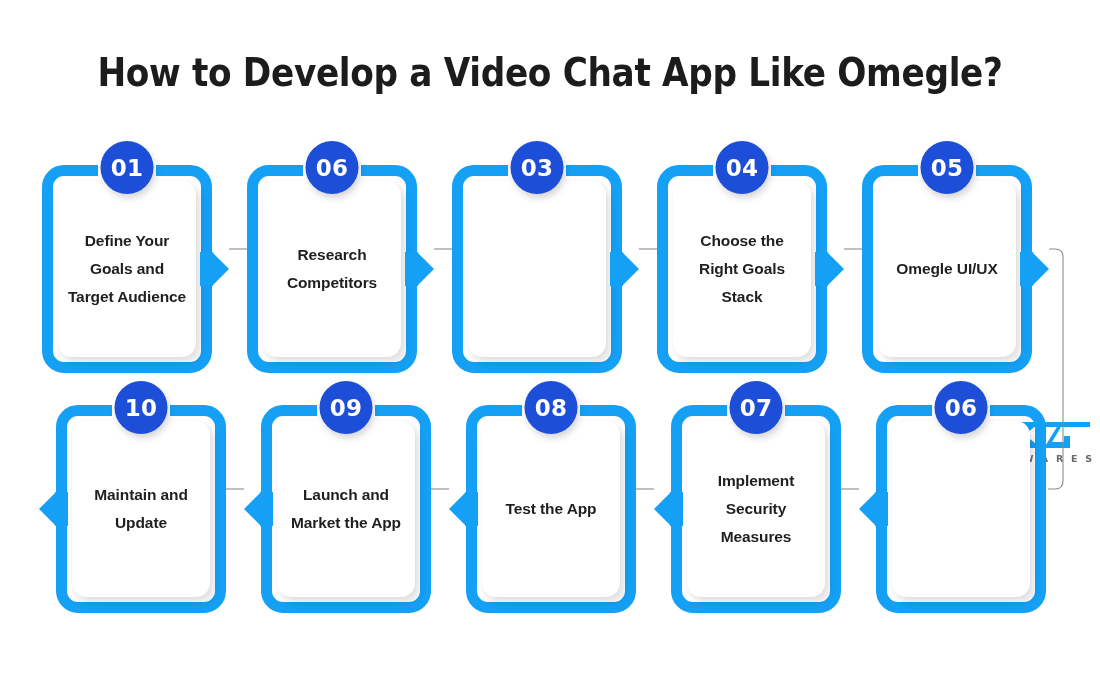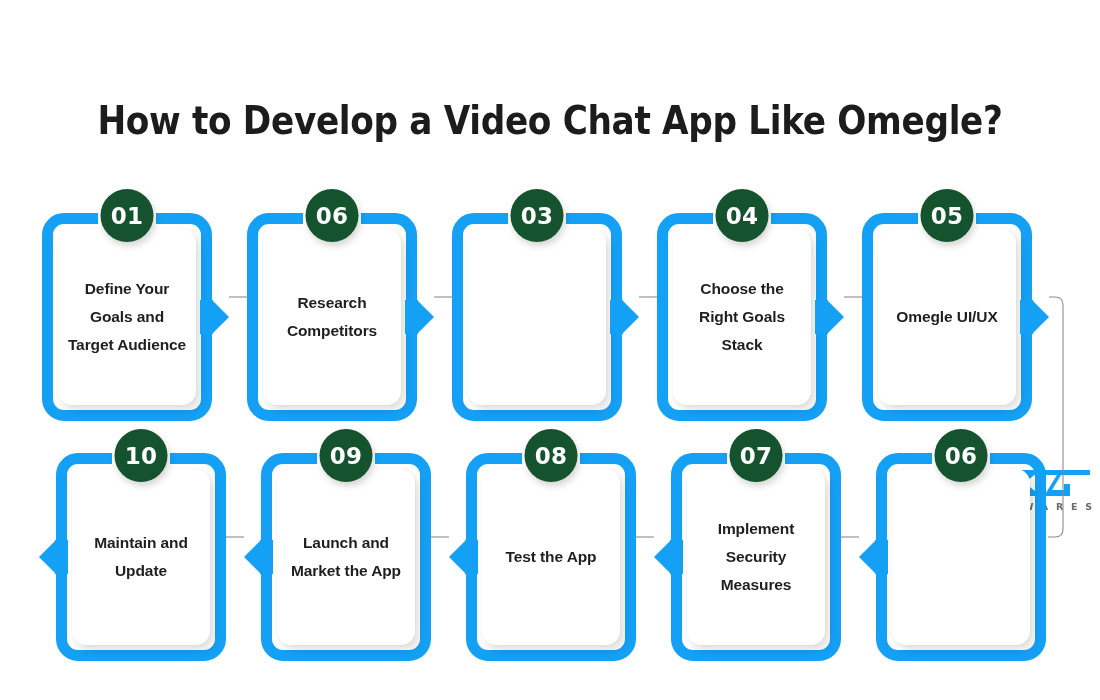--- a/index.html
+++ b/index.html
@@ -10,21 +10,20 @@
     background: #ffffff;
     font-family: "Liberation Sans", "DejaVu Sans", sans-serif;
     overflow: hidden;
   }
 
   #stage {
     position: relative;
     width: 1100px;
     height: 492px;
     background: #ffffff;
-    margin-top: 48px;
   }
 
   
   #page-title {
     position: absolute;
     top: 48px;
     left: 0;
     width: 1100px;
     text-align: center;
     font-size: 39px;
@@ -115,21 +114,21 @@
 
   
   .badge {
     position: absolute;
     left: 50%;
     top: -24px;
     transform: translateX(-50%);
     width: 53px;
     height: 53px;
     border-radius: 50%;
-    background: #14532d;
+    background: #1d4ed8;
     color: #ffffff;
     display: flex;
     align-items: center;
     justify-content: center;
     font-size: 23px;
     font-weight: 700;
     letter-spacing: 0.2px;
     font-family: "DejaVu Sans", "Liberation Sans", sans-serif;
     box-shadow: 2px 4px 7px rgba(0,0,0,0.17);
     z-index: 4;

